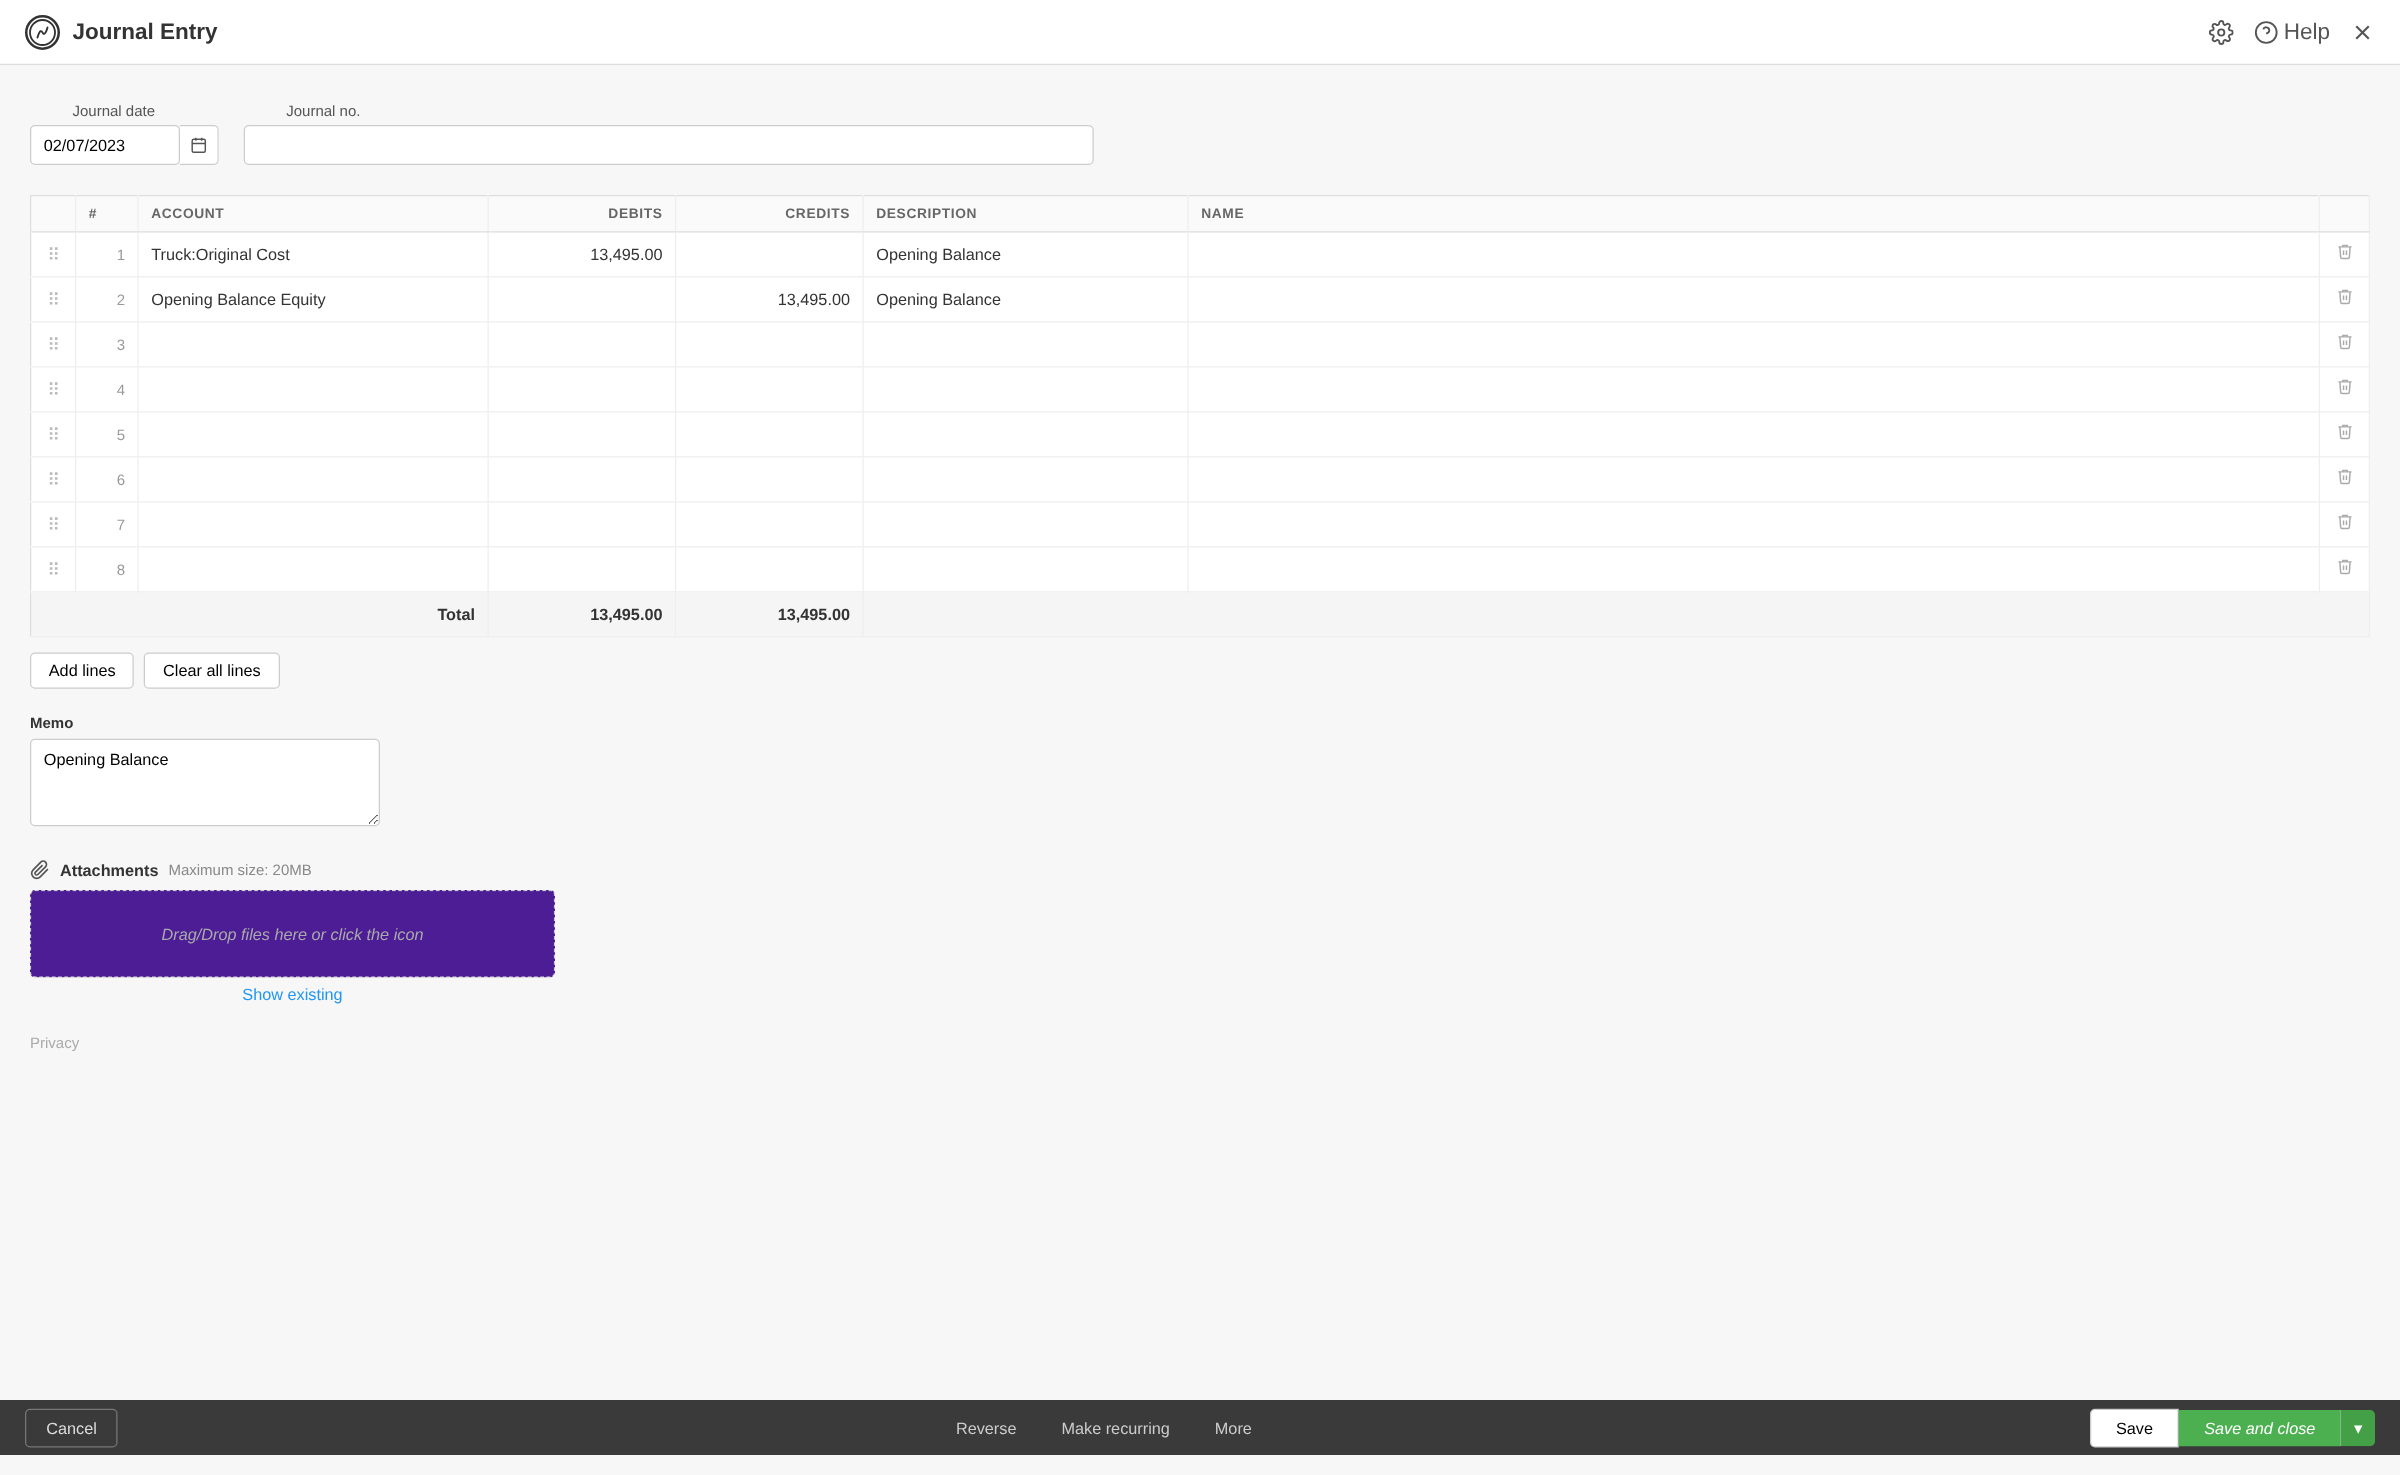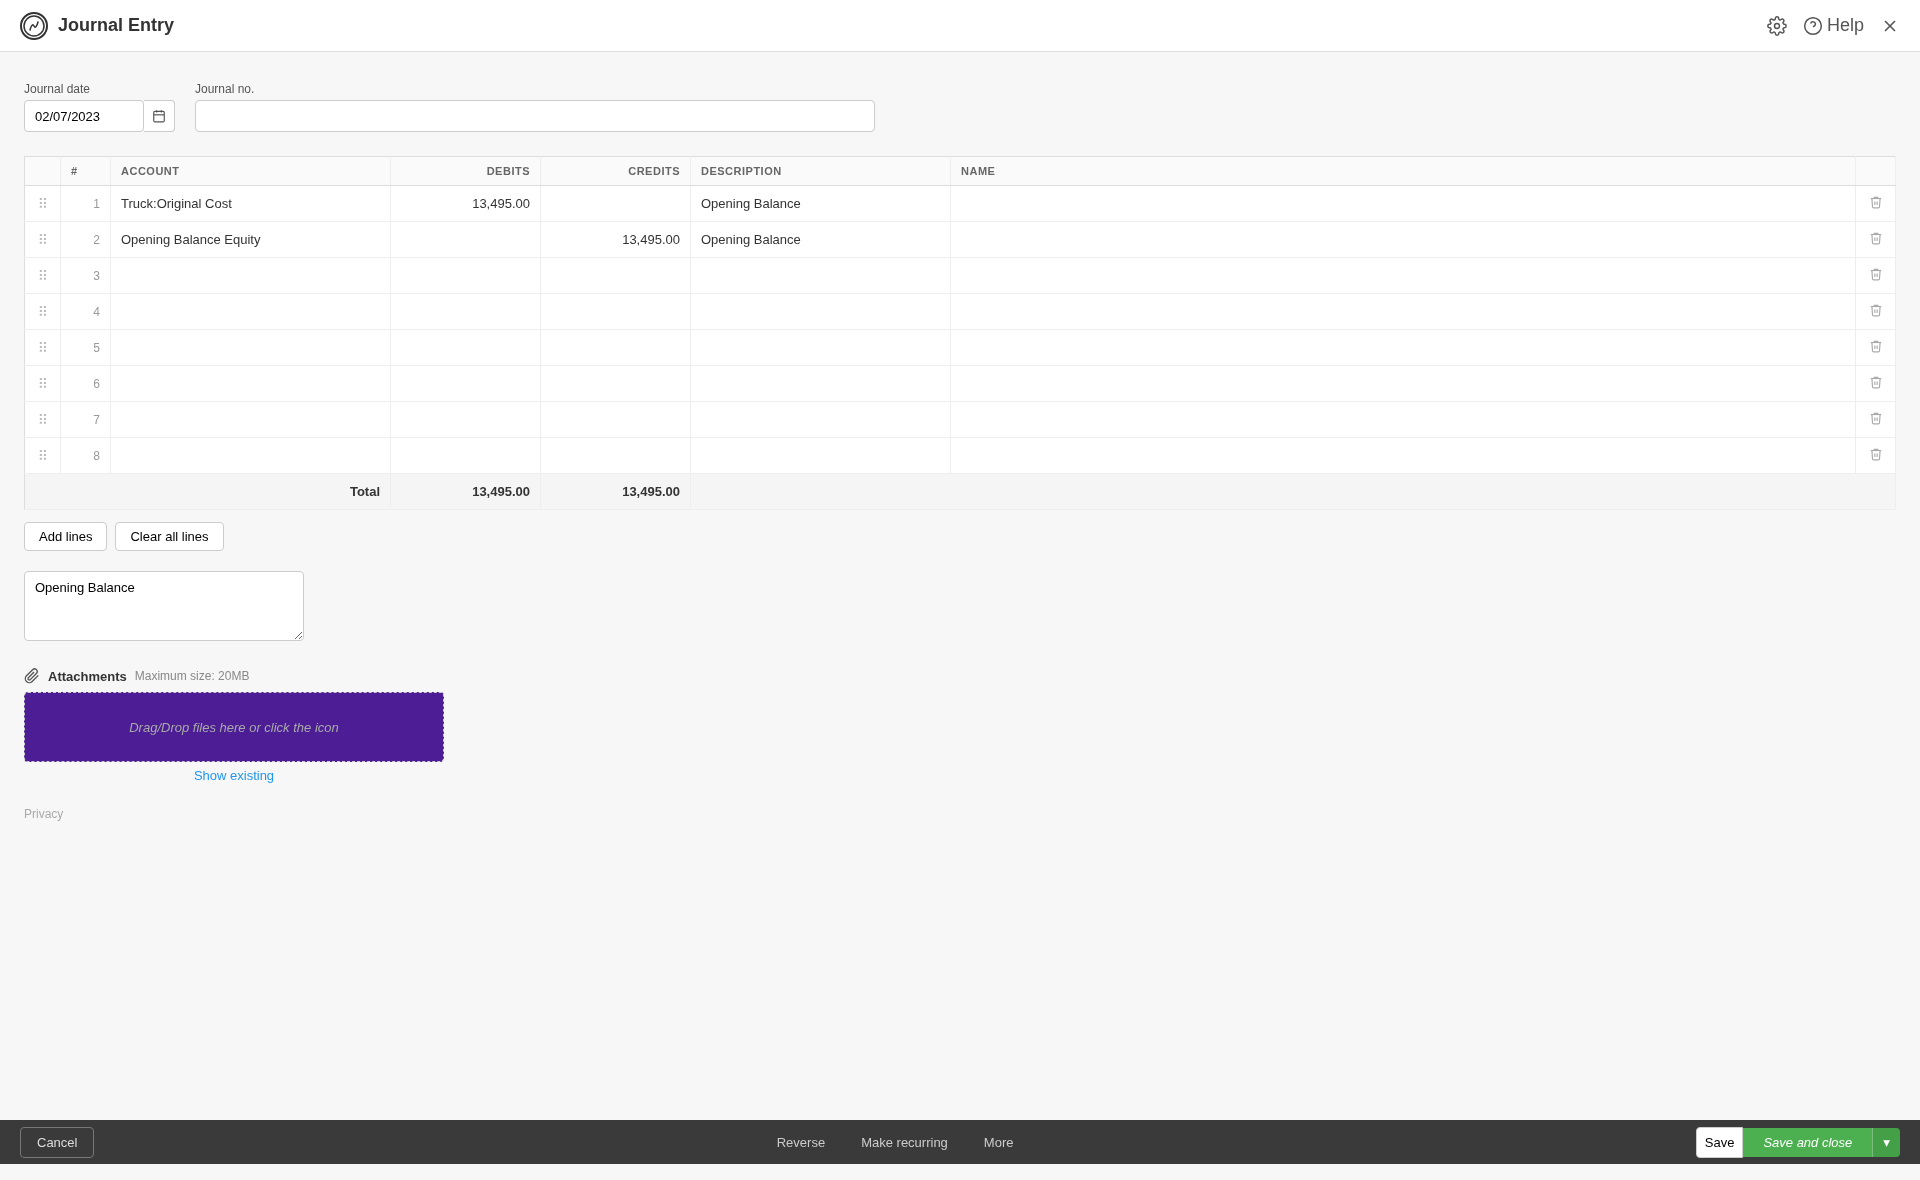--- a/index.html
+++ b/index.html
@@ -16,21 +16,21 @@
     .top-bar-right { display: flex; align-items: center; gap: 16px; color: #555; }
     .top-bar-right .icon-btn { cursor: pointer; display: flex; align-items: center; gap: 4px; font-size: 18px; }
     .top-bar-right svg { width: 20px; height: 20px; }
 
     
     .main-content { flex: 1; padding: 30px 24px 100px; background: #f7f7f7; }
 
     
     .form-row { display: flex; gap: 20px; margin-bottom: 24px; }
     .form-group { display: flex; flex-direction: column; gap: 4px; }
-    .form-group label { font-size: 12px; color: #555; font-weight: 500; }
+    .form-group label { font-size: 12px; color: #555; font-weight: 500; margin-left: 34px; }
     .form-group .input-wrapper { display: flex; align-items: center; }
     .form-group input { border: 1px solid #ccc; border-radius: 4px; padding: 6px 10px; font-size: 13px; background: #fff; height: 32px; }
     .journal-date-input { width: 120px; border-right: none; border-radius: 4px 0 0 4px; }
     .calendar-btn { border: 1px solid #ccc; border-left: none; border-radius: 0 4px 4px 0; background: #fff; height: 32px; padding: 0 8px; cursor: pointer; display: flex; align-items: center; }
     .journal-no-input { width: 680px; }
 
     
     .journal-table { width: 100%; border-collapse: collapse; background: #fff; border: 1px solid #ddd; }
     .journal-table th {
       padding: 8px 10px; text-align: left; font-size: 11px; font-weight: 600;
@@ -80,21 +80,21 @@
     
     .bottom-bar {
       position: fixed; bottom: 16px; left: 0; right: 0; height: 44px;
       background: #3a3a3a; display: flex; align-items: center; justify-content: space-between;
       padding: 0 20px; z-index: 100;
     }
     .bottom-bar-left .btn-cancel { background: transparent; border: 1px solid #777; color: #ddd; border-radius: 4px; padding: 7px 16px; font-size: 13px; cursor: pointer; }
     .bottom-bar-center { display: flex; gap: 12px; }
     .btn-secondary { background: transparent; border: none; color: #ccc; font-size: 13px; cursor: pointer; padding: 7px 12px; border-radius: 4px; }
     .bottom-bar-right { display: flex; gap: 0; align-items: center; }
-    .btn-save { background: #fff; border: 1px solid #ccc; border-radius: 4px 0 0 4px; padding: 7px 8px; font-size: 13px; cursor: pointer; font-weight: 500; }
+    .btn-save { background: #fff; border: 1px solid #ccc; border-radius: 4px 0 0 4px; padding: 7px 20px; font-size: 13px; cursor: pointer; font-weight: 500; }
     .btn-save-close { background: #4caf50; border: none; border-radius: 0 4px 0 0; padding: 7px 20px; font-size: 13px; cursor: pointer; color: #fff; font-weight: 500; font-style: italic; }
     .btn-save-close-dropdown { background: #43a047; border: none; border-radius: 0 4px 4px 0;  padding: 7px 10px; cursor: pointer; color: #fff; border-left: 1px solid rgba(255,255,255,0.3); }
     .save-close-group { display: flex; }
     .save-close-group .btn-save-close { border-radius: 0; }
     .save-close-group .btn-save-close-dropdown { border-radius: 0 4px 4px 0; }
     .btn-save { border-radius: 4px 0 0 4px; }
   </style>
 </head>
 <body>
 
@@ -591,20 +591,21 @@
       </tr>
     </tfoot>
   </table>
 
   <div class="action-buttons">
     <button class="btn-outline">Add lines</button>
     <button class="btn-outline">Clear all lines</button>
   </div>
 
   <div class="memo-section">
+    <label>Memo</label>
     <textarea class="memo-textarea" style="">Opening Balance</textarea>
   </div>
 
   <div class="attachments-section">
     <div class="attachments-header">
       <svg width="16" height="16" viewBox="0 0 24 24" fill="none" stroke="#555" stroke-width="2">
         <path d="M21.44 11.05l-9.19 9.19a6 6 0 01-8.49-8.49l9.19-9.19a4 4 0 015.66 5.66l-9.2 9.19a2 2 0 01-2.83-2.83l8.49-8.48"></path>
       </svg>
       <span class="attachments-label">Attachments</span>
       <span class="attachments-max">Maximum size: 20MB</span>

